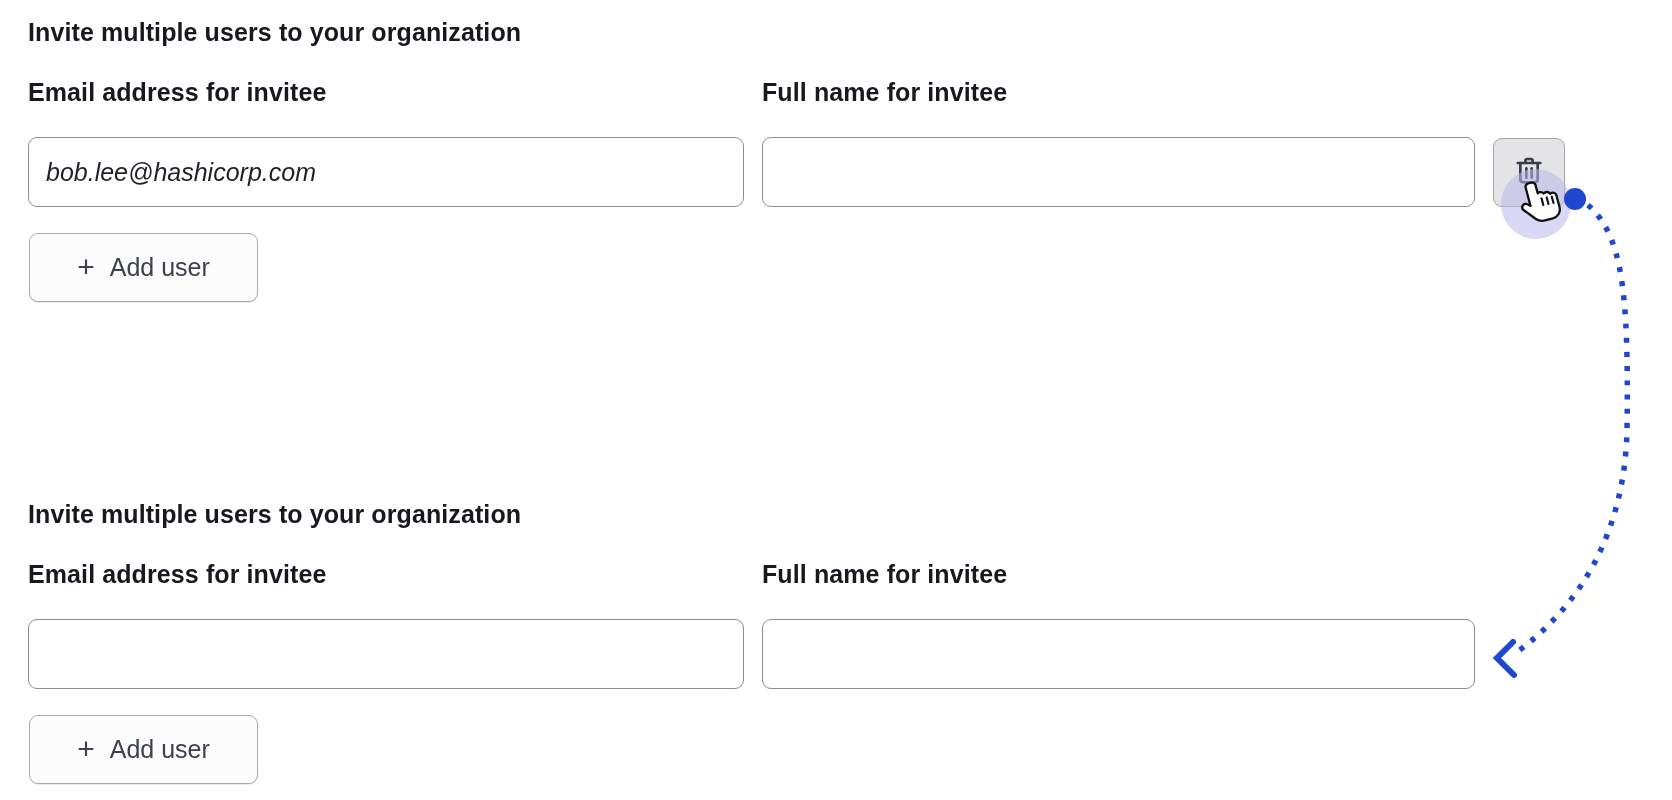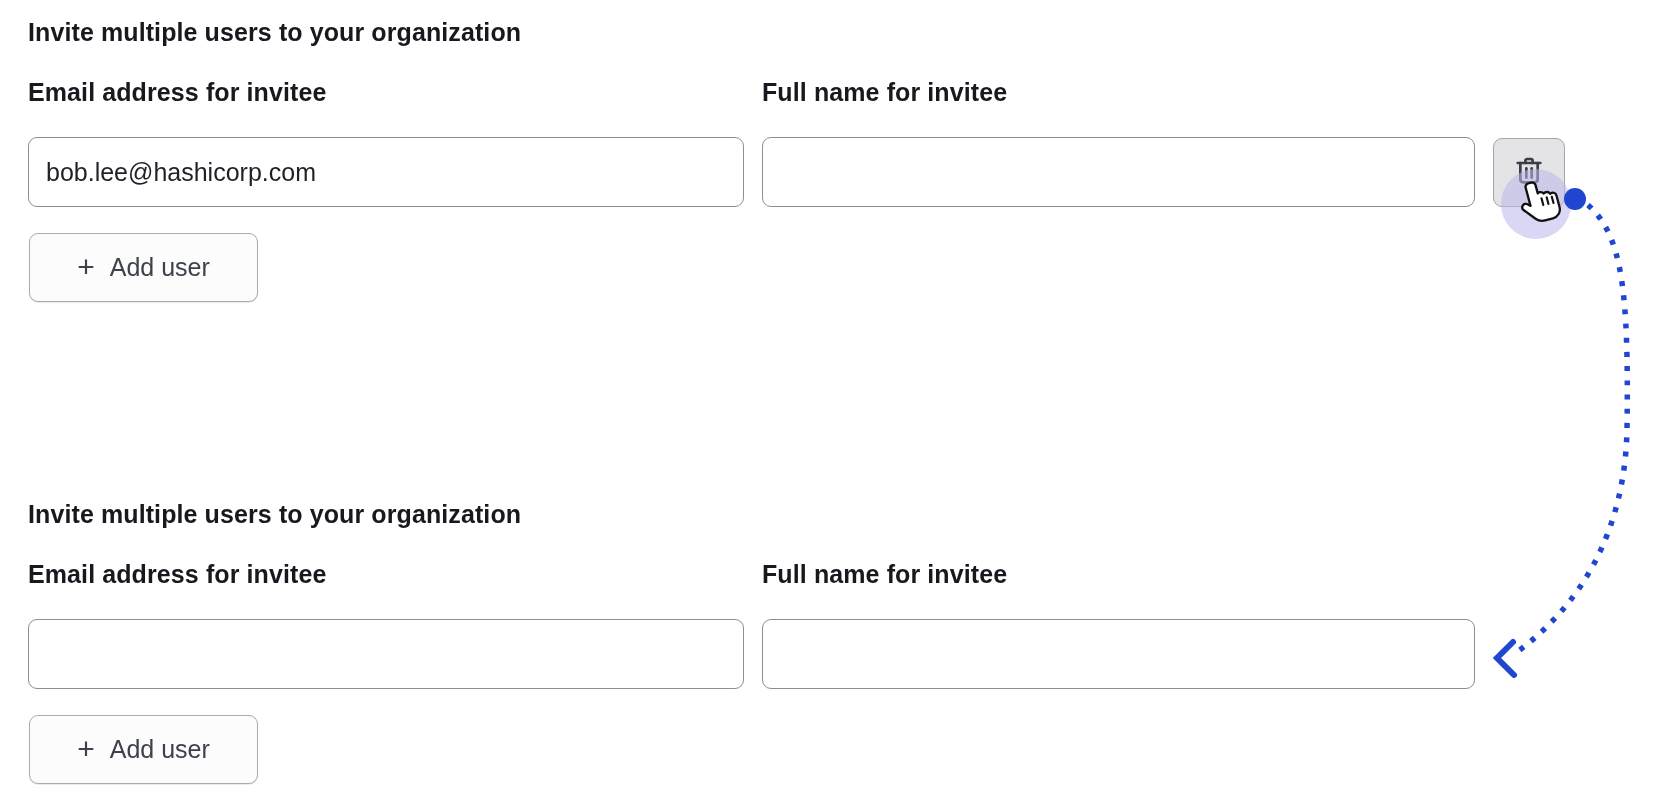--- a/index.html
+++ b/index.html
@@ -39,20 +39,21 @@
   .label-name{ left:750px; }
   .text-input{
     position:absolute; top:137px; height:70px;
     border:1.5px solid var(--input-border);
     border-radius:9px;
     background:#ffffff;
     font-family:"Liberation Sans","DejaVu Sans",sans-serif;
     font-size:25px; color:#1f2128;
     padding:0 17px;
     outline:none;
+    font-style:italic;
   }
   .input-email{ left:16px; width:716px; }
   .input-name{ left:750px; width:713px; }
   .trash-button{
     position:absolute; left:1481px; top:138px;
     width:72px; height:69px;
     background:var(--trash-bg);
     border:1.5px solid #a4a6ae;
     border-radius:9px;
     display:flex; align-items:center; justify-content:center;

